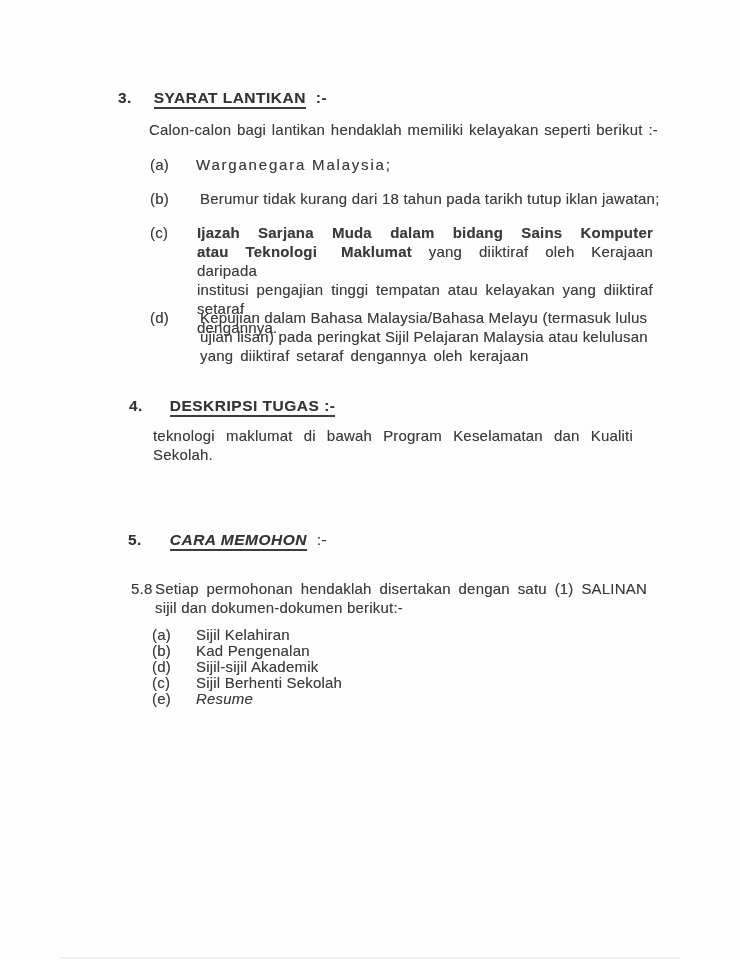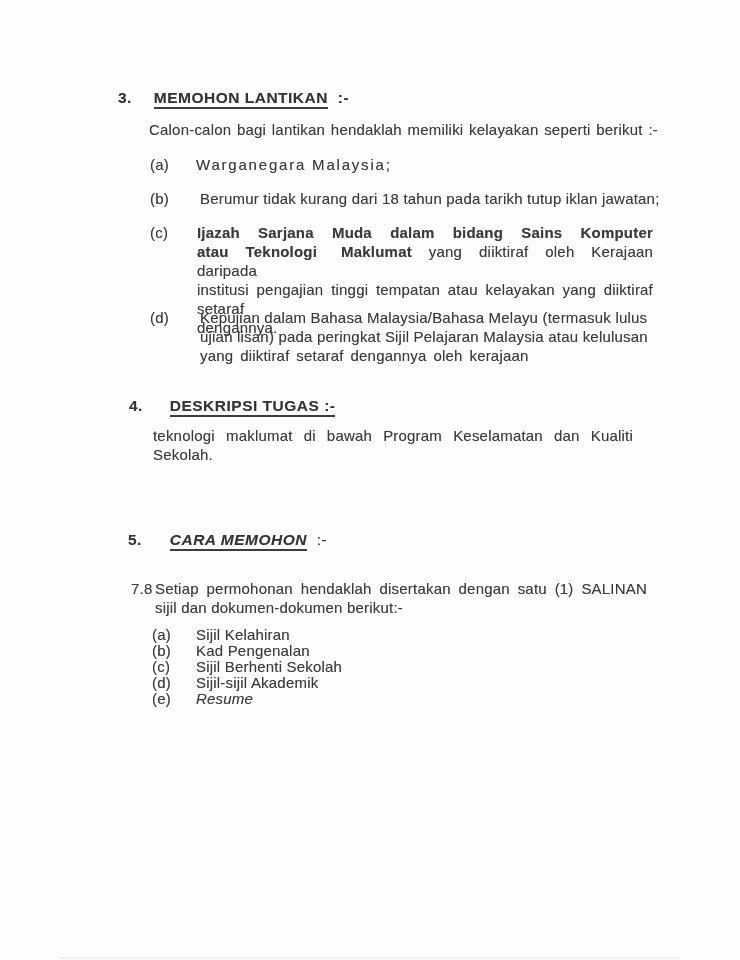--- a/index.html
+++ b/index.html
@@ -38,21 +38,21 @@
 
   .bottom-edge { position:absolute; left:60px; right:60px; bottom:1px; height:2px; background:#f0f0f0; }
 </style>
 </head>
 <body>
 
 <div class="page">
 
   <div class="abs heading" style="left:118px; top:88px;">
     <span>3.</span>
-    <span class="htitle" style="margin-left:17px;">MEMOHON LANTIKAN</span>
+    <span class="htitle" style="margin-left:17px;">SYARAT LANTIKAN</span>
     <span class="hsuffix">:-</span>
   </div>
 
   <div class="abs jline" style="left:149px; top:120px; width:509px;">Calon-calon bagi lantikan hendaklah memiliki kelayakan seperti berikut :-</div>
 
   <div class="item" style="left:150px; top:155px;">
     <span class="ilabel">(a)</span>
     <div class="itext nowrap wide" style="left:46px;">Warganegara Malaysia;</div>
   </div>
 
@@ -89,39 +89,39 @@
     <div class="jline">teknologi maklumat di bawah Program Keselamatan dan Kualiti Sekolah.</div>
   </div>
 
   <div class="abs heading" style="left:128px; top:530px;">
     <span>5.</span>
     <span class="htitle" style="margin-left:23px;font-style:italic;">CARA MEMOHON</span>
     <span class="hsuffix plain">:-</span>
   </div>
 
   <div class="item" style="left:131px; top:579px;">
-    <span class="ilabel">7.8</span>
+    <span class="ilabel">5.8</span>
     <div class="itext" style="left:24px; width:492px;">
       <div class="jline">Setiap permohonan hendaklah disertakan dengan satu (1) SALINAN</div>
       <div>sijil dan dokumen-dokumen berikut:-</div>
     </div>
   </div>
 
   <div class="abs" style="left:152px; top:627px;">
     <div class="docrow">
       <span class="dlabel">(a)</span><span>Sijil Kelahiran</span>
     </div>
     <div class="docrow">
       <span class="dlabel">(b)</span><span>Kad Pengenalan</span>
     </div>
     <div class="docrow">
-      <span class="dlabel">(c)</span><span>Sijil Berhenti Sekolah</span>
+      <span class="dlabel">(d)</span><span>Sijil-sijil Akademik</span>
     </div>
     <div class="docrow">
-      <span class="dlabel">(d)</span><span>Sijil-sijil Akademik</span>
+      <span class="dlabel">(c)</span><span>Sijil Berhenti Sekolah</span>
     </div>
     <div class="docrow">
       <span class="dlabel">(e)</span><span class="i">Resume</span>
     </div>
   </div>
 
   <div class="bottom-edge"></div>
 </div>
 
 </body></html>

